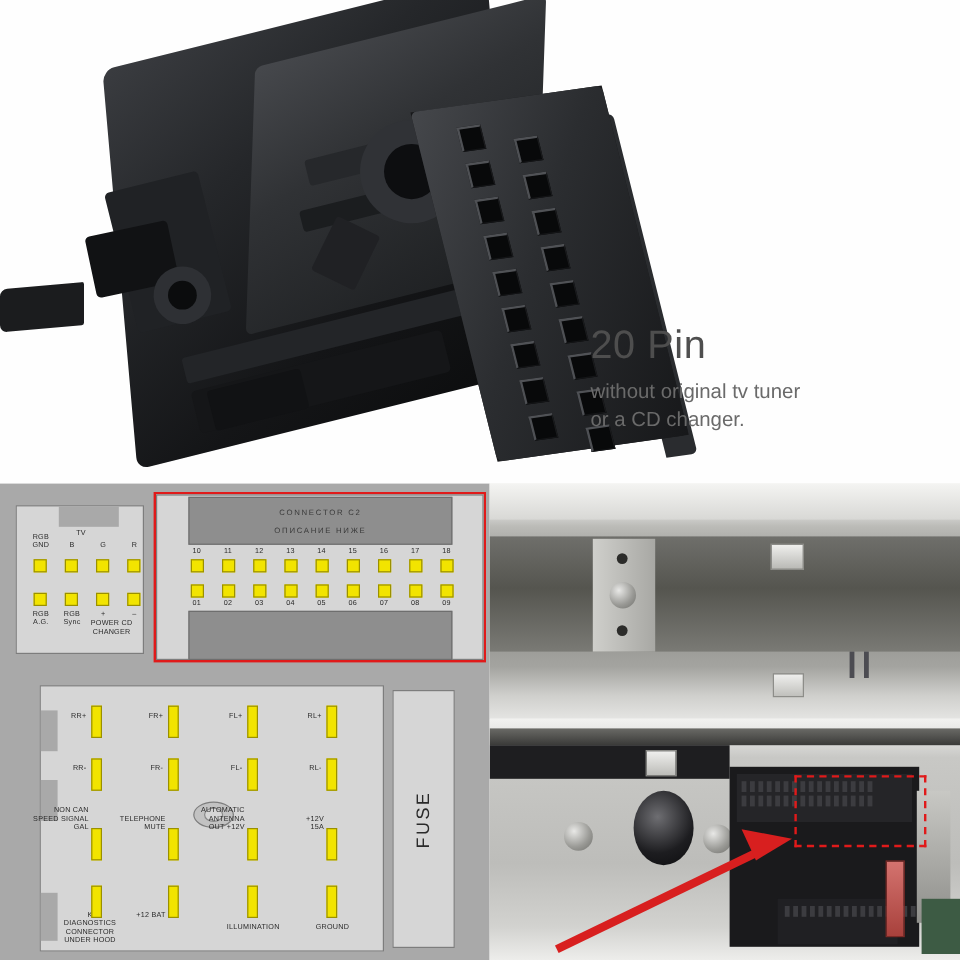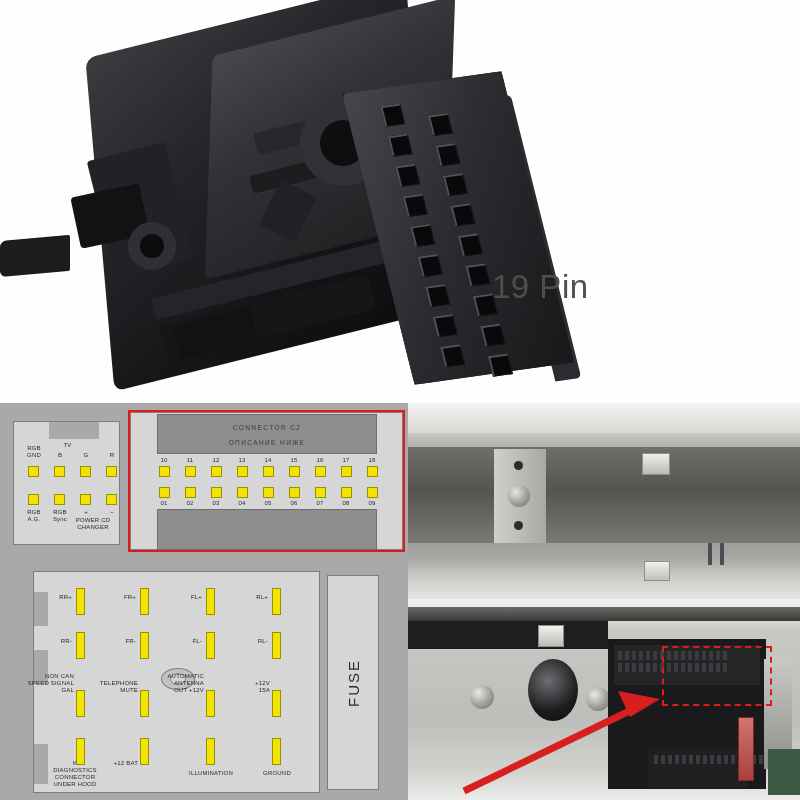--- a/index.html
+++ b/index.html
@@ -195,22 +195,24 @@
             <div class="hole"></div>
             <div class="hole"></div>
             <div class="hole"></div>
             <div class="hole"></div>
             <div class="hole"></div>
           </div>
       </div>
     </div>
 
     <div id="text-block">
-      <div id="headline">19 Pin</div>
+      <div id="headline">20 Pin</div>
       <div id="subline">
+          <div>without original tv tuner</div>
+          <div>or a CD changer.</div>
         </div>
     </div>
   </div>
 
   <div id="bottom-panel">
 
     <div id="diagram">
 
       <div class="conn-box" id="tv-box">
         <div class="notch" id="tv-notch"></div>

